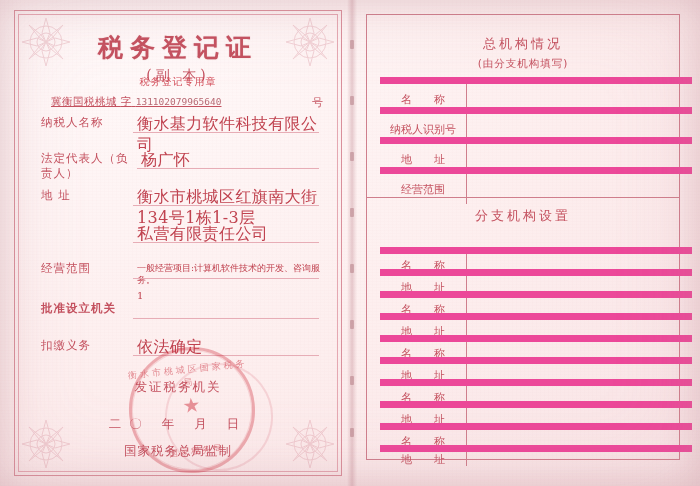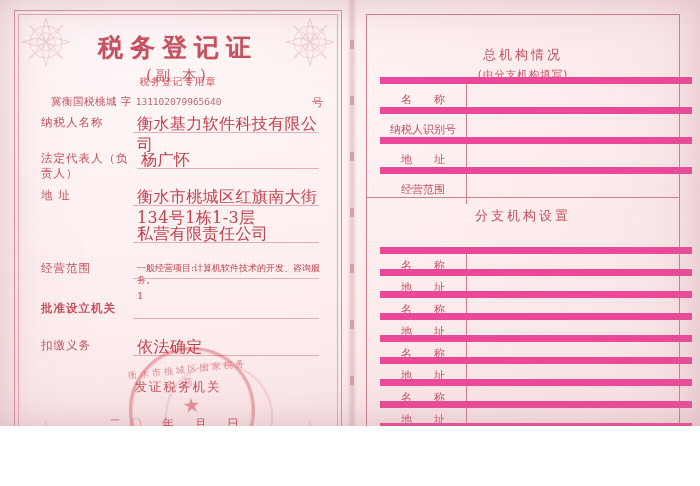--- a/index.html
+++ b/index.html
@@ -6,21 +6,21 @@
     margin: 0;
     padding: 0;
     background: #ffffff;
   }
   body {
     font-family: "DejaVu Sans", "Liberation Sans", sans-serif;
   }
   #page {
     position: relative;
     width: 700px;
-    height: 426px;
+    height: 486px;
     overflow: hidden;
     background: #fdf4f4;
   }
   
   #paper {
     position: absolute;
     inset: 0;
     background:
       radial-gradient(ellipse at 20% 10%, #fff9f9 0%, #fdeeee 55%, #f8e2e4 100%);
   }
@@ -95,20 +95,21 @@
     color: #c4515f;
   }
   .regline {
     position: absolute;
     left: 36px;
     top: 84px;
     width: 262px;
     font-size: 10.5px;
     color: #c4515f;
     letter-spacing: .5px;
+    text-decoration: underline;
   }
   .regline .regnum {
     color: #b86a74;
     font-family: "DejaVu Sans Mono", "Liberation Mono", monospace;
     font-size: 9.5px;
     letter-spacing: 0px;
   }
   .reg-hao {
     position: absolute;
     right: 18px;
@@ -441,21 +442,21 @@
   <div class="stitch" style="top:96px;"></div>
   <div class="stitch" style="top:152px;"></div>
   <div class="stitch" style="top:208px;"></div>
   <div class="stitch" style="top:264px;"></div>
   <div class="stitch" style="top:320px;"></div>
   <div class="stitch" style="top:376px;"></div>
   <div class="stitch" style="top:428px;"></div>
 
   <div id="right-page">
 
-    <div class="rp-title" style="top:31px;">
+    <div class="rp-title" style="top:20px;">
       <div class="t1">总机构情况</div>
       <div class="t2">(由分支机构填写)</div>
     </div>
 
     <div class="grid-row" style="top:62px; height:30px;">
       <div class="cellname">名　　称</div>
       <div class="cellval"></div>
     </div>
     <div class="grid-row" style="top:92px; height:30px;">
       <div class="cellname">纳税人识别号</div>

